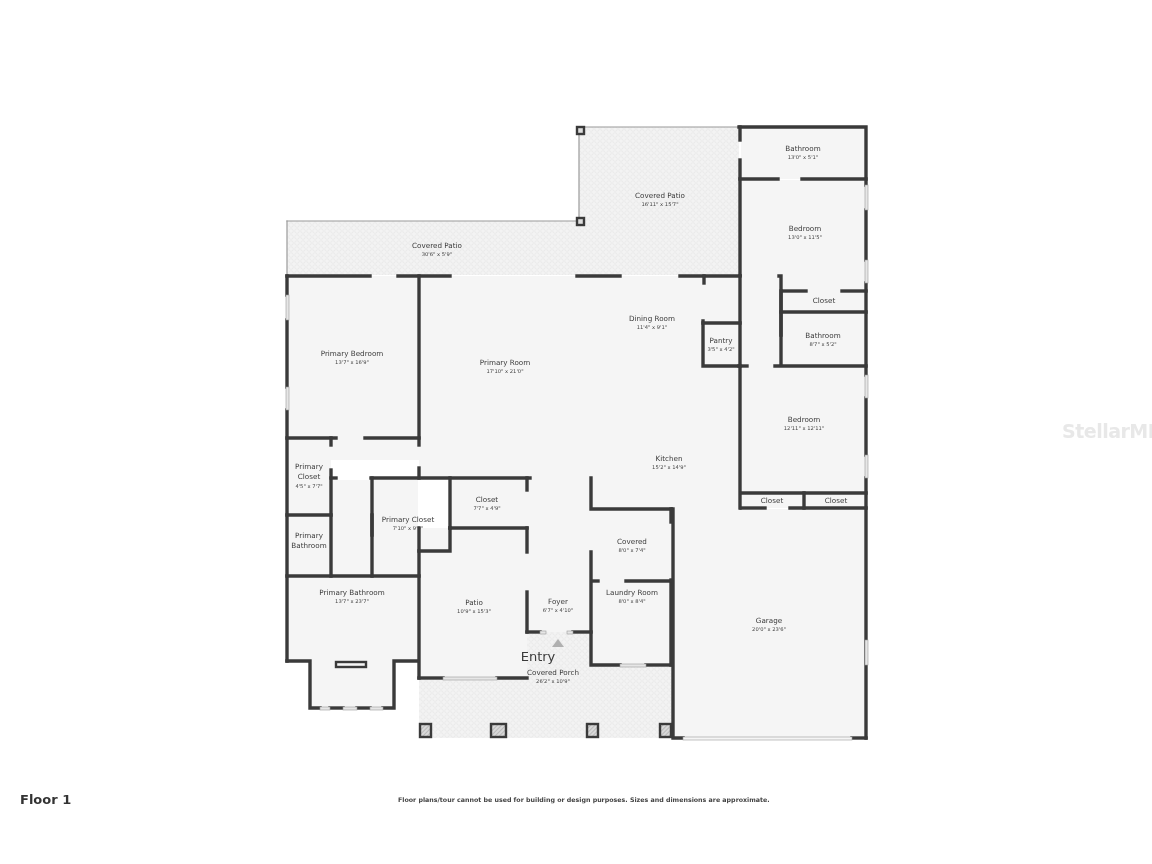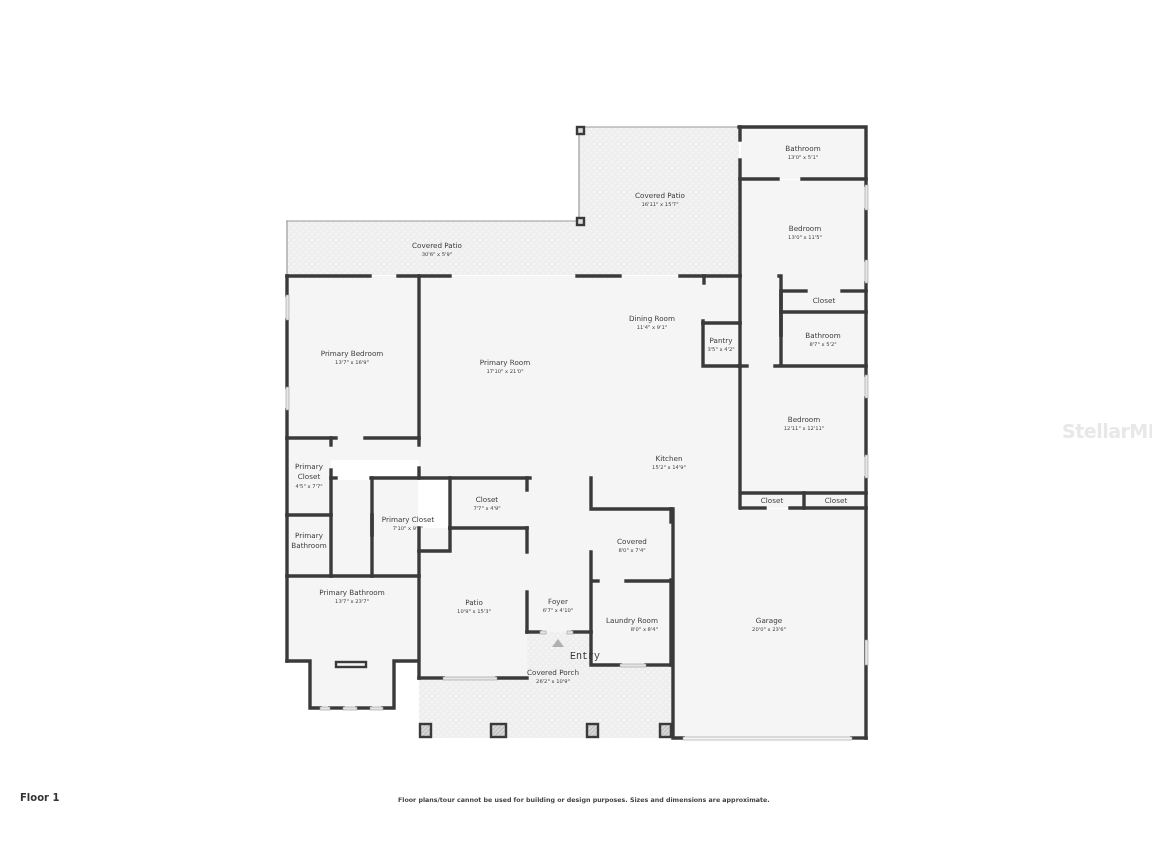--- a/index.html
+++ b/index.html
@@ -1,24 +1,24 @@
 <!DOCTYPE html>
 <html><head>
 <meta charset="utf-8">
 <style>
   html, body { margin: 0; padding: 0; background: #ffffff; }
   body { width: 1152px; height: 864px; position: relative; overflow: hidden; font-family: "DejaVu Sans", sans-serif; }
   #plan { position: absolute; left: 0; top: 0; width: 1152px; height: 864px; }
   .room-label { position: absolute; text-align: center; color: #3a3a3a; font-size: 7.2px; line-height: 9px; transform: translate(-50%, -50%); white-space: nowrap; }
   .room-name { font-weight: normal; }
   .room-dim { font-size: 5.2px; color: #444; line-height: 8px; }
-  .floor-label { position: absolute; left: 20px; top: 792px; font-size: 10px; font-weight: bold; color: #333; }
+  .floor-label { position: absolute; left: 20px; top: 792px; font-size: 13px; font-weight: bold; color: #333; }
   .disclaimer { position: absolute; left: 398px; top: 796px; font-size: 6.3px; font-weight: bold; color: #444; white-space: nowrap; }
   .watermark { position: absolute; left: 1062px; top: 420px; font-size: 19px; color: #e8e8e8; font-weight: bold; letter-spacing: -0.5px; }
-  .entry-label { position: absolute; left: 585px; top: 656px; transform: translate(-50%,-50%); font-size: 10px; color: #3a3a3a; font-family: Liberation Mono, monospace; }
+  .entry-label { position: absolute; left: 538px; top: 656px; transform: translate(-50%,-50%); font-size: 13px; color: #3a3a3a; }
 </style>
 </head>
 <body>
 
 <svg id="plan" viewBox="0 0 1152 864" xmlns="http://www.w3.org/2000/svg">
   <defs>
     <pattern id="tile" width="6" height="6" patternUnits="userSpaceOnUse">
       <rect width="6" height="6" fill="#f3f3f3"></rect>
       <circle cx="3" cy="3" r="2.3" fill="none" stroke="#e2e2e2" stroke-width="0.6"></circle>
     </pattern>
@@ -246,21 +246,21 @@
   <div class="room-dim">13'7" x 23'7"</div>
 </div>
 <div class="room-label" style="left:474px; top:606px;">
   <div class="room-name">Patio</div>
   <div class="room-dim">10'9" x 15'3"</div>
 </div>
 <div class="room-label" style="left:558px; top:605px;text-align:center;">
   <div class="room-name">Foyer</div>
   <div class="room-dim">6'7" x 4'10"</div>
 </div>
-<div class="room-label" style="left:632px; top:624px;text-align:right;">
+<div class="room-label" style="left:632px; top:596px;">
   <div class="room-name">Laundry Room</div>
   <div class="room-dim">8'0" x 8'4"</div>
 </div>
 <div class="room-label" style="left:769px; top:624px;">
   <div class="room-name">Garage</div>
   <div class="room-dim">20'0" x 23'6"</div>
 </div>
 <div class="room-label" style="left:553px; top:676px;">
   <div class="room-name">Covered Porch</div>
   <div class="room-dim">26'2" x 10'9"</div>

